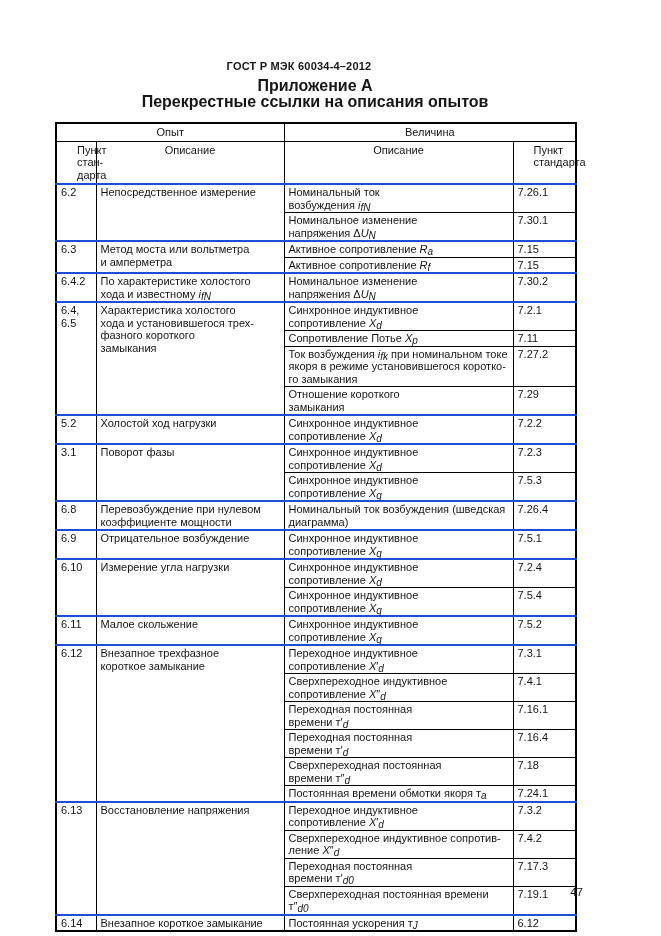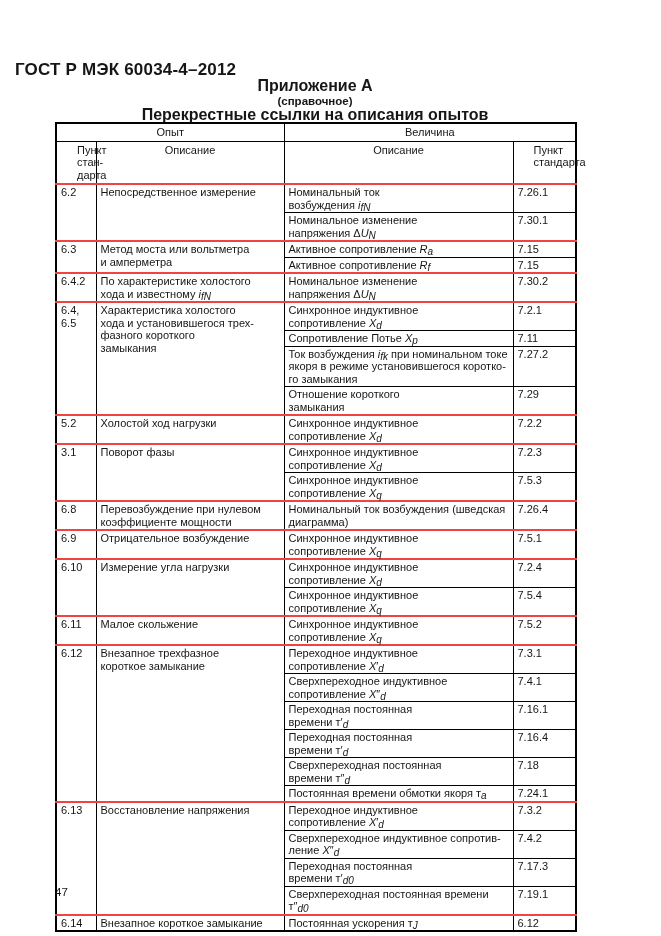--- a/index.html
+++ b/index.html
@@ -7,21 +7,21 @@
   .page{
     position:relative;
     width:661px;height:936px;
     background:#ffffff;
     color:#161616;
     font-family:"Liberation Sans",sans-serif;
     overflow:hidden;
   }
   .doc-code{
     position:absolute;top:60px;left:0;right:78px;
-    text-align:left;font-weight:700;font-size:17px;letter-spacing:.2px;padding-left:15px;
+    text-align:center;font-weight:700;font-size:11px;letter-spacing:.2px;padding-left:15px;
   }
   .titles{
     position:absolute;top:79px;left:55px;width:520px;
     text-align:center;font-weight:700;line-height:13px;
   }
   .app-title{font-size:16px;margin:0 0 3px 0;}
   .app-sub{font-size:11.5px;margin:0;}
   .tbl-title{font-size:16px;margin:0;}
   table.xref{
     position:absolute;top:122px;left:55px;
@@ -31,43 +31,42 @@
     font-size:11px;line-height:12.5px;
   }
   table.xref th, table.xref td{
     border:1px solid #000;
     vertical-align:top;
     padding:1px 4px;
   }
   table.xref thead th{
     font-weight:400;text-align:center;white-space:pre-line;padding:2px 20px;
   }
-  tbody tr.group-start td{border-top:2px solid #ef4444;}
+  tbody tr.group-start td{border-top:2px solid #1d4ed8;}
   td.c-clause{padding-left:6px;}
   td.c-ref{padding-left:6px;}
   td i{font-style:italic;}
   td sub{
     font-size:10px;font-style:italic;line-height:0;
     vertical-align:baseline;position:relative;top:2px;
   }
   .page-num{
     position:absolute;top:886px;left:55px;width:528px;
-    font-size:11.5px;
+    text-align:right;font-size:11.5px;
   }
 </style>
 </head>
 <body>
 
 <div class="page">
 
   <div class="doc-code">ГОСТ Р МЭК 60034-4–2012</div>
 
   <div class="titles">
     <div class="app-title">Приложение А</div>
-    <div class="app-sub">(справочное)</div>
     <div class="tbl-title">Перекрестные ссылки на описания опытов</div>
   </div>
 
   <table class="xref">
     <colgroup>
       <col style="width:40px">
       <col style="width:188px">
       <col style="width:229px">
       <col style="width:63px">
     </colgroup>

